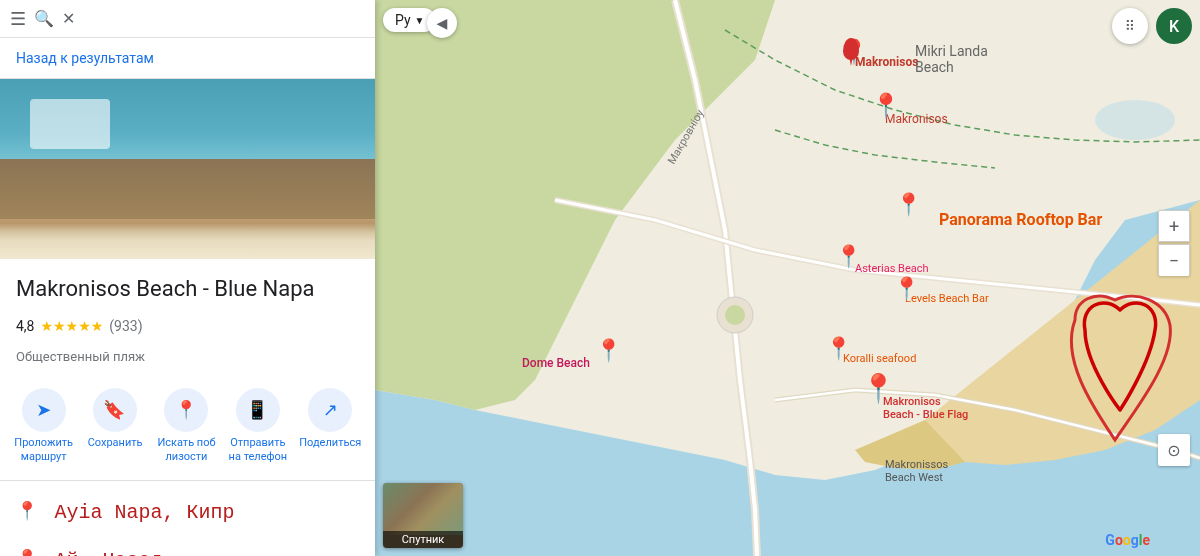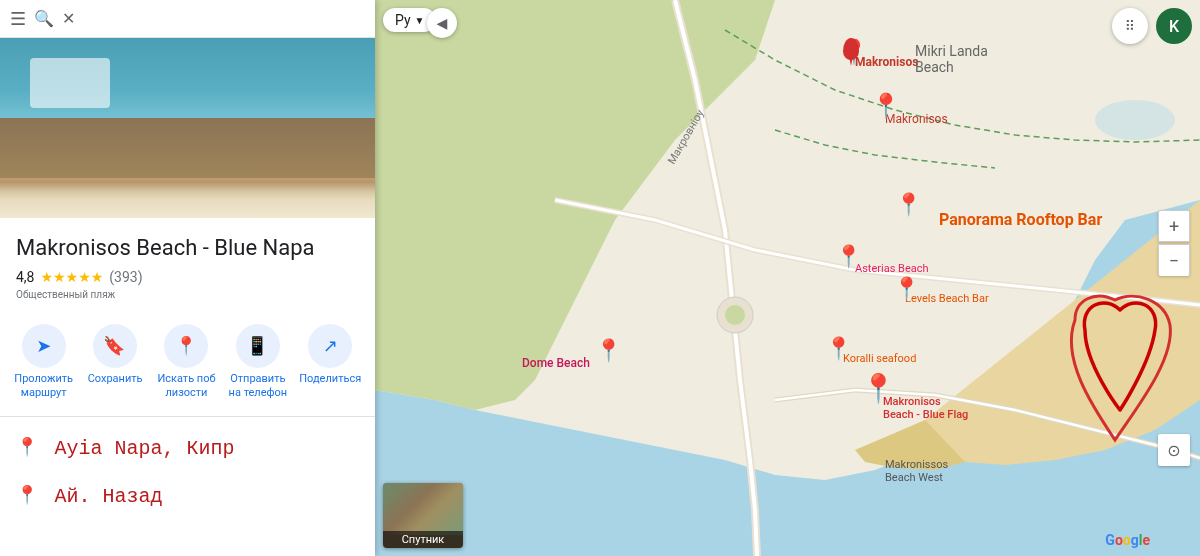--- a/index.html
+++ b/index.html
@@ -86,26 +86,26 @@
     .place-name {
       font-size: 22px;
       font-weight: 400;
       color: #202124;
       line-height: 1.3;
     }
     .rating-row {
       display: flex;
       align-items: center;
       gap: 6px;
-      margin-top: 6px;
+      margin-top: 14px;
     }
     .rating-num { font-size: 14px; color: #202124; }
     .stars { color: #fbbc04; font-size: 14px; }
     .review-count { font-size: 14px; color: #70757a; }
-    .place-type { font-size: 10px; color: #70757a; margin-top: 4px; }
+    .place-type { font-size: 13px; color: #70757a; margin-top: 15px; }
 
     
     .action-buttons {
       display: flex;
       justify-content: space-around;
       padding: 16px 8px;
       border-bottom: 1px solid #e0e0e0;
     }
     .action-btn {
       display: flex;
@@ -343,29 +343,30 @@
 <body>
 
 <div class="left-panel">
 
   <div class="search-bar">
     <span class="hamburger-icon">☰</span>
     <span class="search-icon-btn">🔍</span>
     <span class="close-icon-btn">✕</span>
   </div>
 
+  <div class="back-link">Назад к результатам</div>
 
   <div class="place-photo"></div>
 
   <div class="place-info">
     <div class="place-name">Makronisos Beach - Blue Napa</div>
     <div class="rating-row">
       <span class="rating-num">4,8</span>
       <span class="stars">★★★★★</span>
-      <span class="review-count">(393)</span>
+      <span class="review-count">(933)</span>
     </div>
     <div class="place-type">Общественный пляж</div>
   </div>
 
   <div class="action-buttons">
     <div class="action-btn">
       <div class="action-btn-circle">➤</div>
       <span class="action-btn-label">Проложить<br>маршрут</span>
     </div>
     <div class="action-btn">

